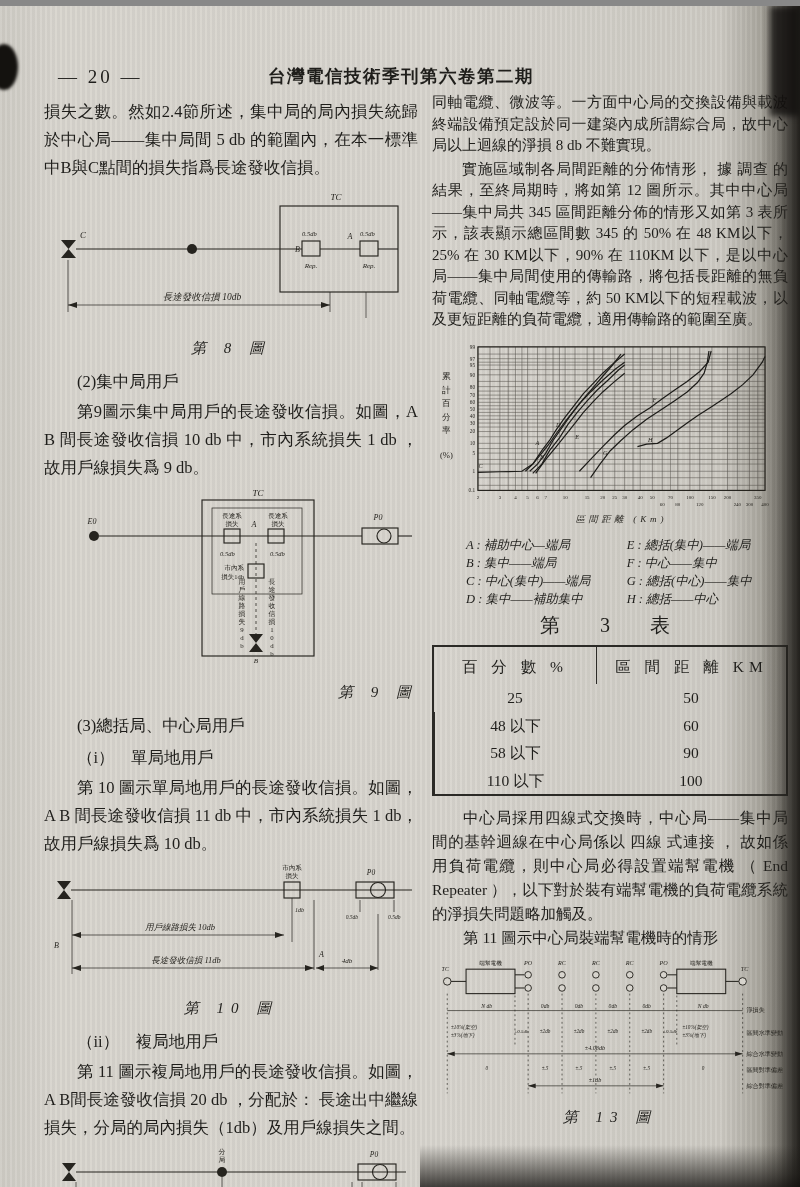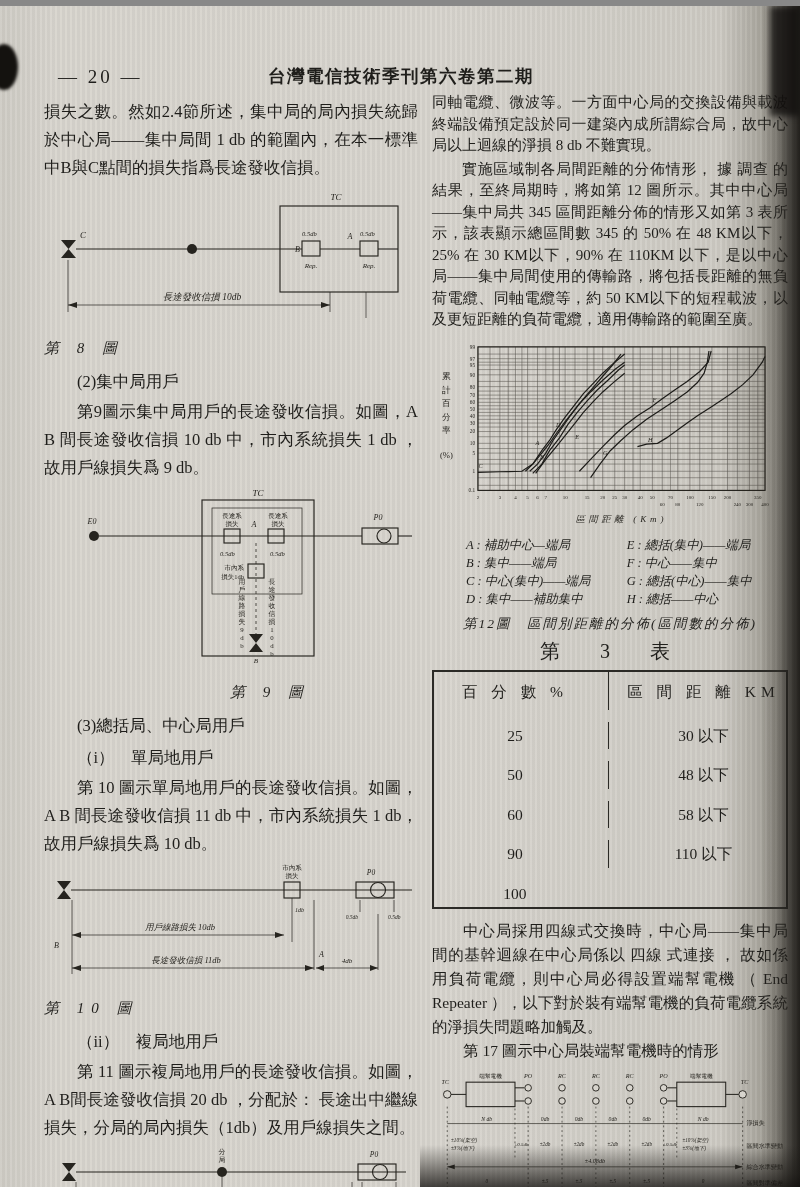--- a/index.html
+++ b/index.html
@@ -15,22 +15,22 @@
   .shadow-bottom{position:absolute;right:0;bottom:0;width:380px;height:48px;pointer-events:none;
     background:linear-gradient(180deg,rgba(25,23,20,0) 0%,rgba(25,23,20,.55) 60%,rgba(14,12,10,.85) 100%);}
   .pagenum{position:absolute;left:58px;top:60px;font-size:19px;letter-spacing:3px;}
   .jtitle{position:absolute;left:268px;top:58px;font-size:17.5px;font-weight:bold;letter-spacing:1.5px;}
   .col{position:absolute;text-align:justify;}
   .col-left{left:44px;top:92px;width:374px;font-size:16.5px;line-height:28px;}
   .col-right{left:432px;top:86px;width:356px;font-size:15px;line-height:21.5px;}
   p{margin:0;}
   .indent{text-indent:2em;}
   .h-sub{margin-top:4px;margin-bottom:2px;text-indent:2em;}
-  .figcap{text-align:left;font-size:15px;font-style:italic;letter-spacing:7px;margin-top:1px;}
-  .figcap.left{text-align:center;padding-left:78px;}
+  .figcap{text-align:center;font-size:15px;font-style:italic;letter-spacing:7px;margin-top:1px;}
+  .figcap.left{text-align:right;padding-left:78px;}
   .fig{margin:4px 0 6px 0;}
   svg text{fill:#26241f;font-family:"Liberation Serif","DejaVu Serif",serif;}
   .ln{stroke:#26241f;stroke-width:1.1;fill:none;}
   .thin{stroke:#26241f;stroke-width:.7;fill:none;}
   .dash{stroke:#26241f;stroke-width:.8;fill:none;stroke-dasharray:3,3;}
   .dash2{stroke:#26241f;stroke-width:.7;fill:none;stroke-dasharray:2,3;}
   .box{fill:none;stroke:#26241f;stroke-width:1.15;}
   .solid{fill:#26241f;stroke:none;}
   .node{fill:#d7d4cd;stroke:#26241f;stroke-width:1;}
   .t{text-anchor:middle;}
@@ -45,36 +45,36 @@
   .xtick{font-size:5.2px;text-anchor:middle;}
   .clabel{font-size:6.5px;font-style:italic;text-anchor:middle;}
   .ylab{font-size:9px;text-anchor:middle;}
   .xlab{font-size:9.5px;text-anchor:middle;letter-spacing:4px;font-style:italic;}
   .legend{display:grid;grid-template-rows:repeat(4,18px);grid-auto-flow:column;
     padding:2px 0 2px 34px;font-size:12.5px;font-style:italic;}
   .legend div{white-space:nowrap;}
   .fig12cap{text-align:center;font-size:13.5px;font-style:italic;letter-spacing:2px;margin:4px 0 2px 0;}
   .t3title{text-align:center;font-size:20px;letter-spacing:10px;margin:6px 0 8px 0;}
   .table3{width:352px;border:2.4px solid #2b2a26;display:grid;grid-template-columns:46% 54%;
-    font-size:15.5px;margin-bottom:10px;background:rgba(255,255,255,.03);gap:12px;}
+    font-size:15.5px;margin-bottom:10px;background:rgba(255,255,255,.03);}
   .table3 .cell{text-align:center;padding:3px 0;}
   .table3 .head{padding:9px 0 7px 0;letter-spacing:5px;}
   .table3 .c2{border-left:1.3px solid #2b2a26;}
 </style>
 </head>
 <body>
 
 <div class="page">
   <div class="artifact-blob"></div>
 
   <div class="pagenum">— 20 —</div>
   <div class="jtitle">台灣電信技術季刊第六卷第二期</div>
 
   <div class="col col-left">
-    <p>損失之數。然如2.4節所述，集中局的局內損失統歸於中心局——集中局間 1 db 的範圍內，在本一標準中B與C點間的損失指爲長途發收信損。</p>
+    <p>損失之數。然如2.4節所述，集中局的局內損失統歸於中心局——集中局間 5 db 的範圍內，在本一標準中B與C點間的損失指爲長途發收信損。</p>
 
     <div class="fig">
       <svg viewBox="0 0 372 138" width="372" height="138">
         <path class="solid" d="M17,54 h15 l-7.5,9 z M17,72 h15 l-7.5,-9 z"></path>
         <text class="ts it" x="36" y="52" font-size="9">C</text>
         <line class="ln" x1="32" y1="63" x2="258" y2="63"></line>
         <circle class="solid" cx="148" cy="63" r="5"></circle>
         <rect class="box" x="236" y="20" width="118" height="86"></rect>
         <text class="t it" x="292" y="14" font-size="9">TC</text>
         <rect class="box" x="258" y="55" width="18" height="15"></rect>
@@ -355,40 +355,38 @@
       <div class="legend">
         <div>A : 補助中心—端局</div>
         <div>B : 集中——端局</div>
         <div>C : 中心(集中)——端局</div>
         <div>D : 集中——補助集中</div>
         <div>E : 總括(集中)——端局</div>
         <div>F : 中心——集中</div>
         <div>G : 總括(中心)——集中</div>
         <div>H : 總括——中心</div>
       </div>
-      <div class="fig12cap">第12圖　區間別距離的分佈(區間數的分佈)</div>
     </div>
 
     <div class="t3title">第　3　表</div>
     <div class="table3">
       <div class="cell head">百 分 數 %</div>
       <div class="cell head c2">區 間 距 離 KM</div>
       <div class="cell">25</div>
-      <div class="cell c2">30 以下</div>
       <div class="cell">50</div>
       <div class="cell c2">48 以下</div>
       <div class="cell">60</div>
       <div class="cell c2">58 以下</div>
       <div class="cell">90</div>
       <div class="cell c2">110 以下</div>
       <div class="cell">100</div>
     </div>
 
     <p class="indent" style="font-size:15.5px;line-height:24px">中心局採用四線式交換時，中心局——集中局間的基幹迴線在中心局係以 四線 式連接 ， 故如係用負荷電纜，則中心局必得設置端幫電機 （ End Repeater ），以下對於裝有端幫電機的負荷電纜系統的淨損失問題略加觸及。</p>
-    <p class="indent" style="font-size:15.5px;line-height:24px">第 17 圖示中心局裝端幫電機時的情形</p>
+    <p class="indent" style="font-size:15.5px;line-height:24px">第 11 圖示中心局裝端幫電機時的情形</p>
 
     <div class="fig" style="margin-top:6px">
       <svg viewBox="0 0 378 152" width="356" height="143">
         <circle class="node" cx="16" cy="27" r="4"></circle>
         <text class="t it" x="14" y="16" font-size="6.5">TC</text>
         <line class="ln" x1="20" y1="27" x2="36" y2="27"></line>
         <rect class="box" x="36" y="14" width="52" height="26"></rect>
         <text class="t" x="62" y="10" font-size="6">端幫電機</text>
         <line class="ln" x1="88" y1="20" x2="98" y2="20"></line>
           <line class="ln" x1="88" y1="34" x2="98" y2="34"></line>

